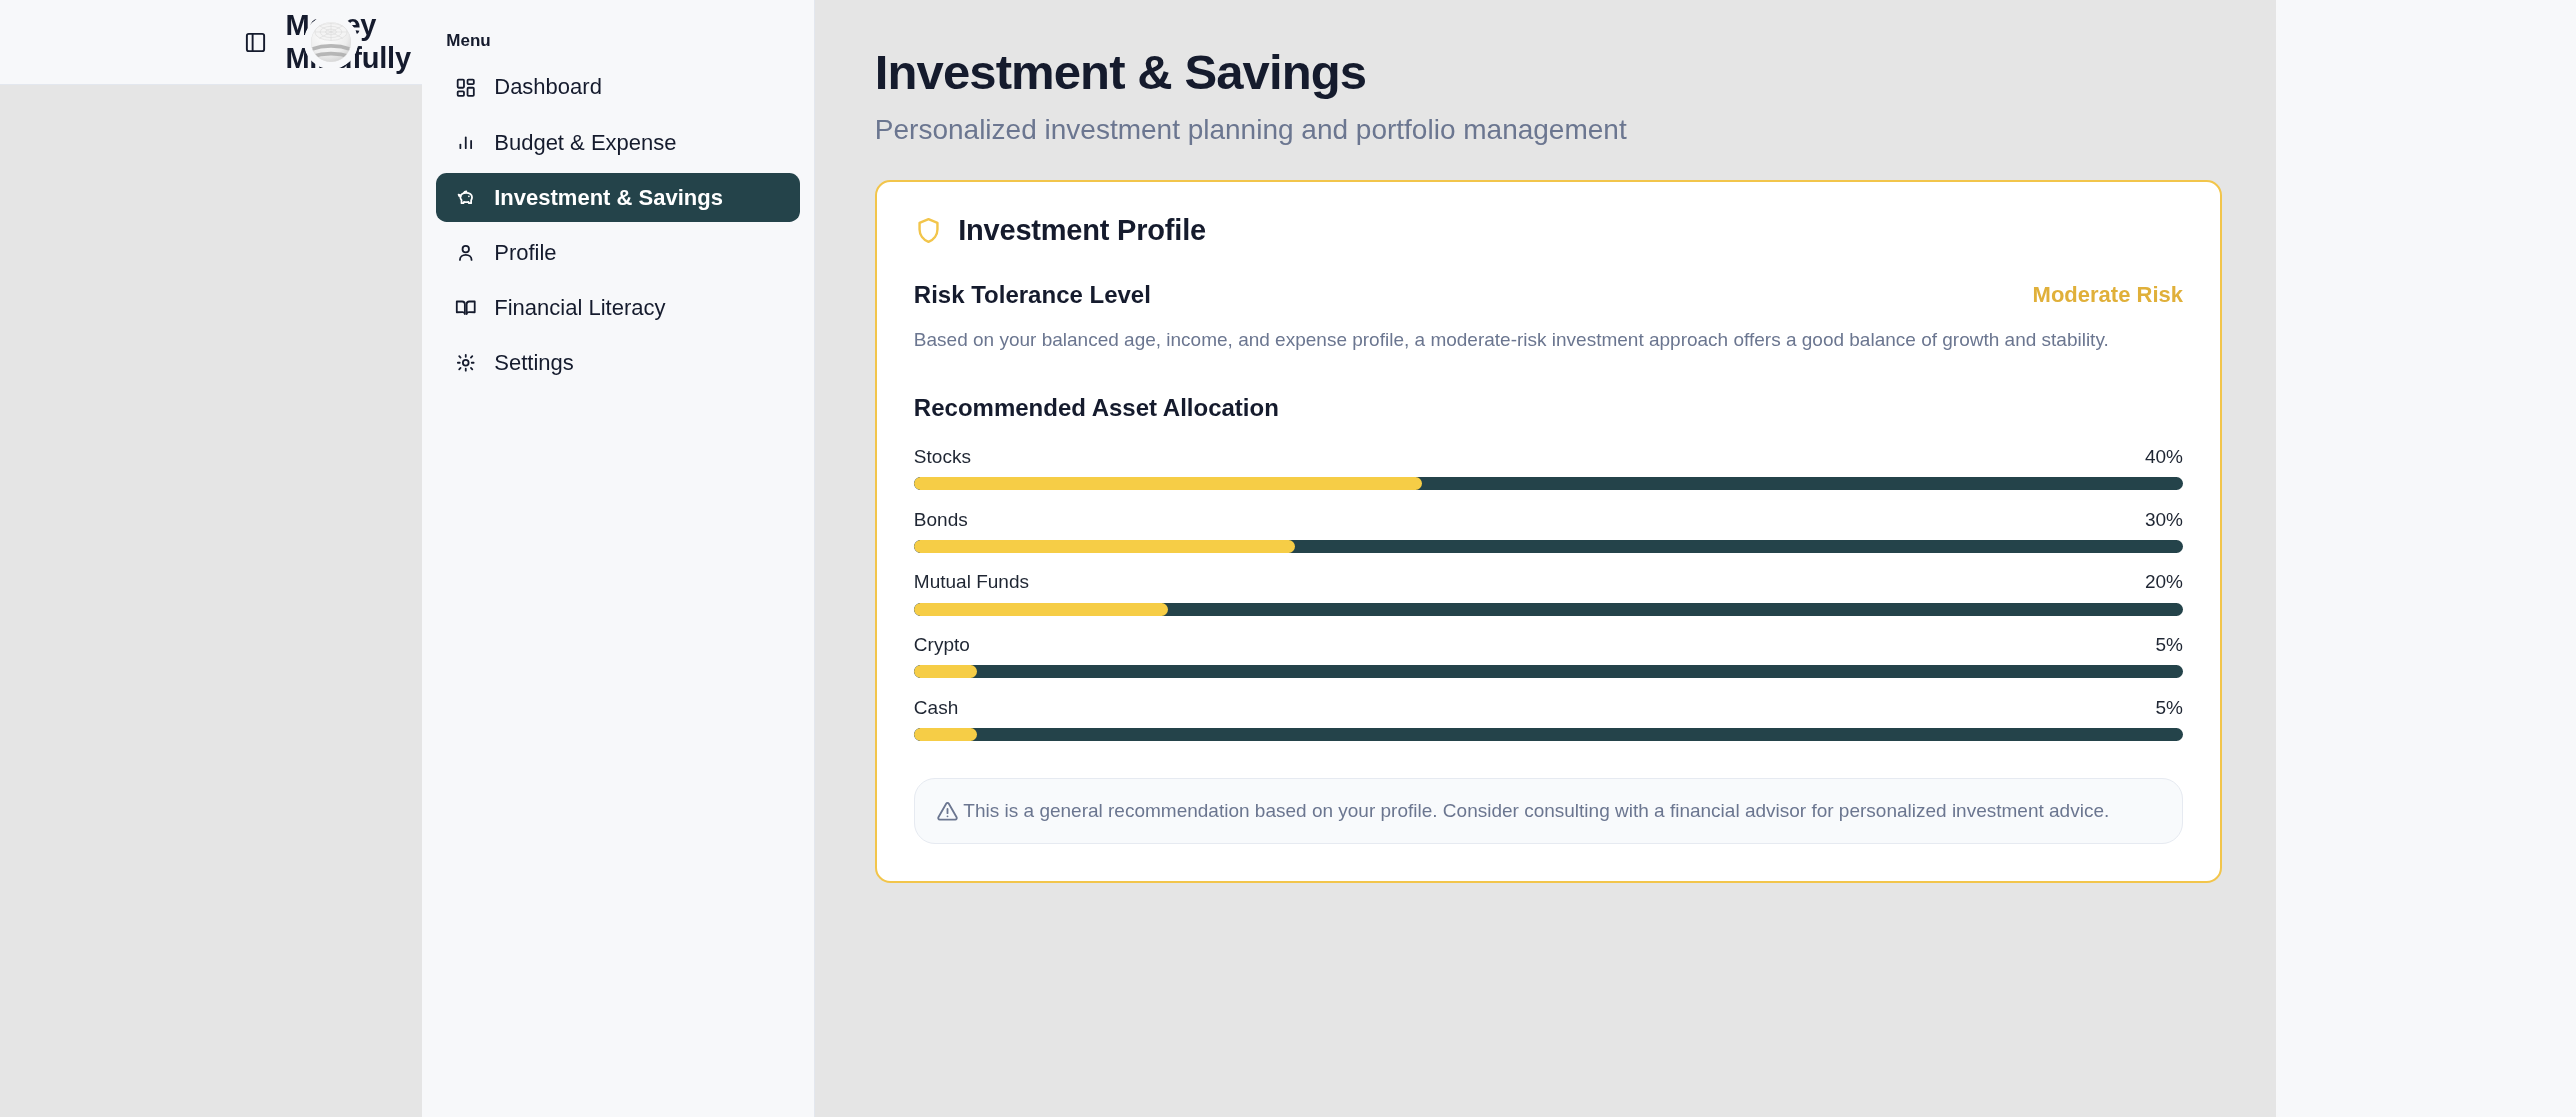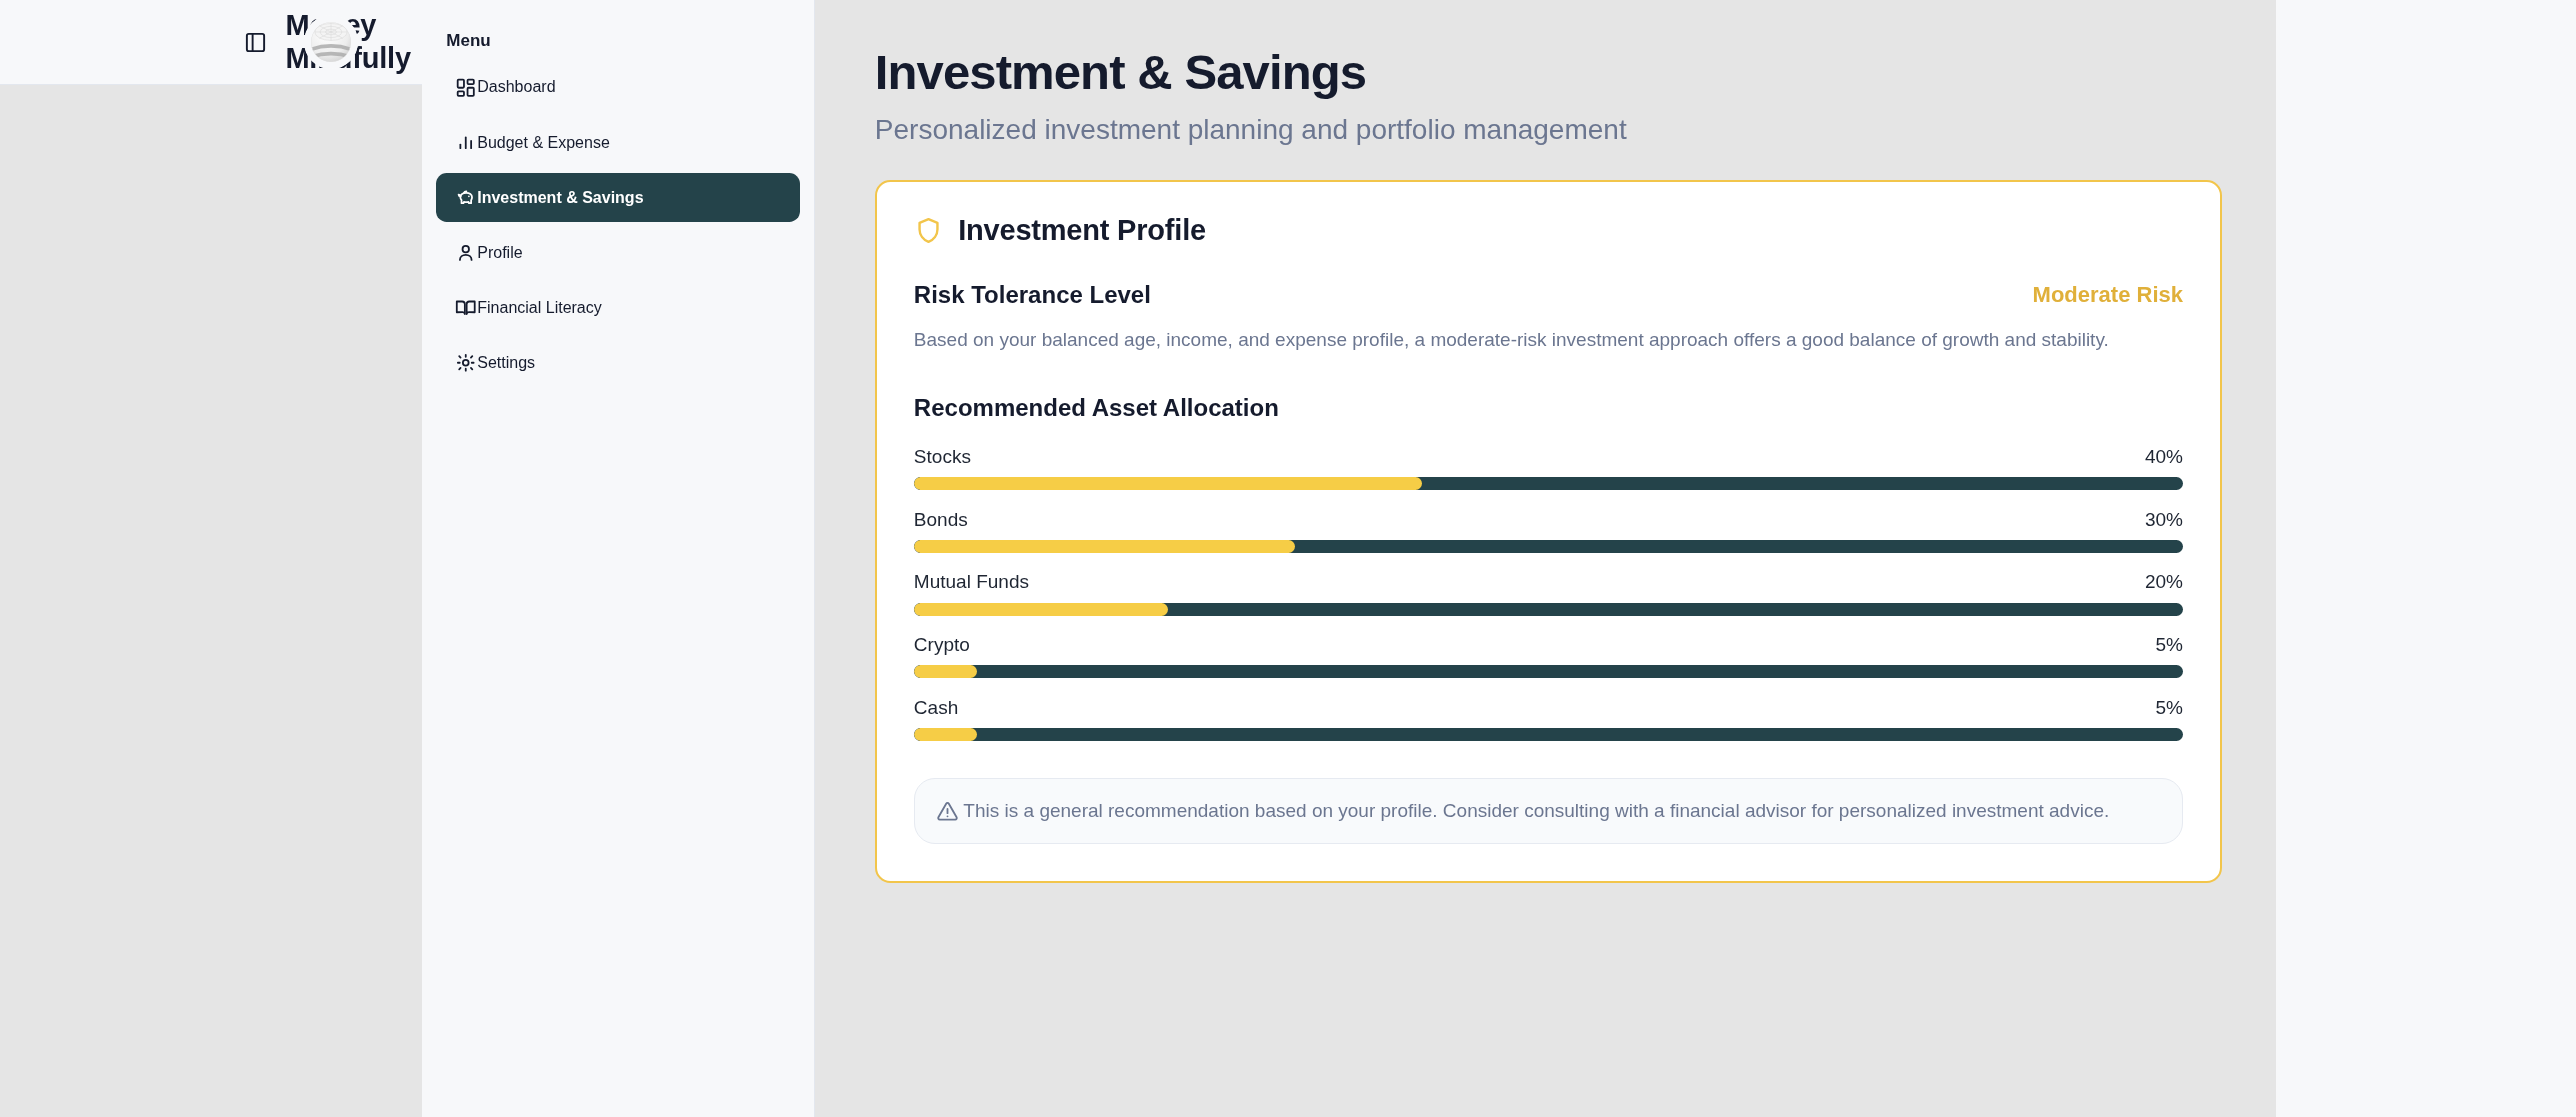--- a/index.html
+++ b/index.html
@@ -88,26 +88,27 @@
     font-weight: bold;
     color: #151B2D;
     padding: 7.7px 0 12.3px 24.5px;
   }
 
   .nav-list { padding: 0 14px; }
 
   .nav-item {
     display: flex;
     align-items: center;
+    gap: 17px;
     height: 49px;
     padding: 0 18.4px;
     border-radius: 10.7px;
     margin-bottom: 6.1px;
     color: #151B2D;
-    font-size: 16px;
+    font-size: 22px;
     cursor: pointer;
   }
 
   .nav-item .nav-text { line-height: 1; }
 
   .nav-item.active {
     background: #24434A;
     color: #FFFFFF;
     font-weight: bold;
   }

